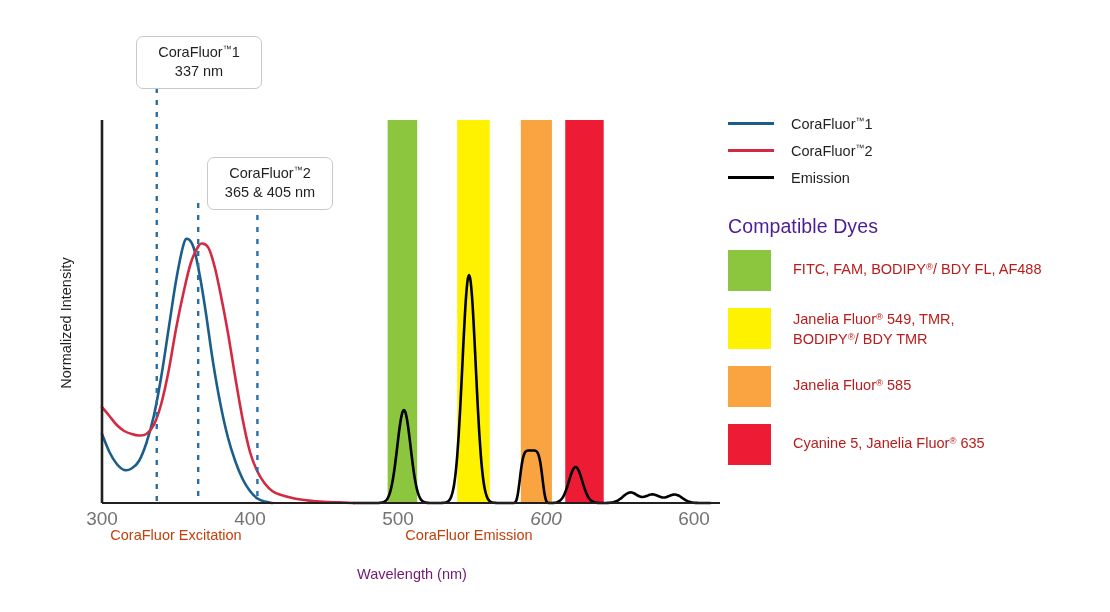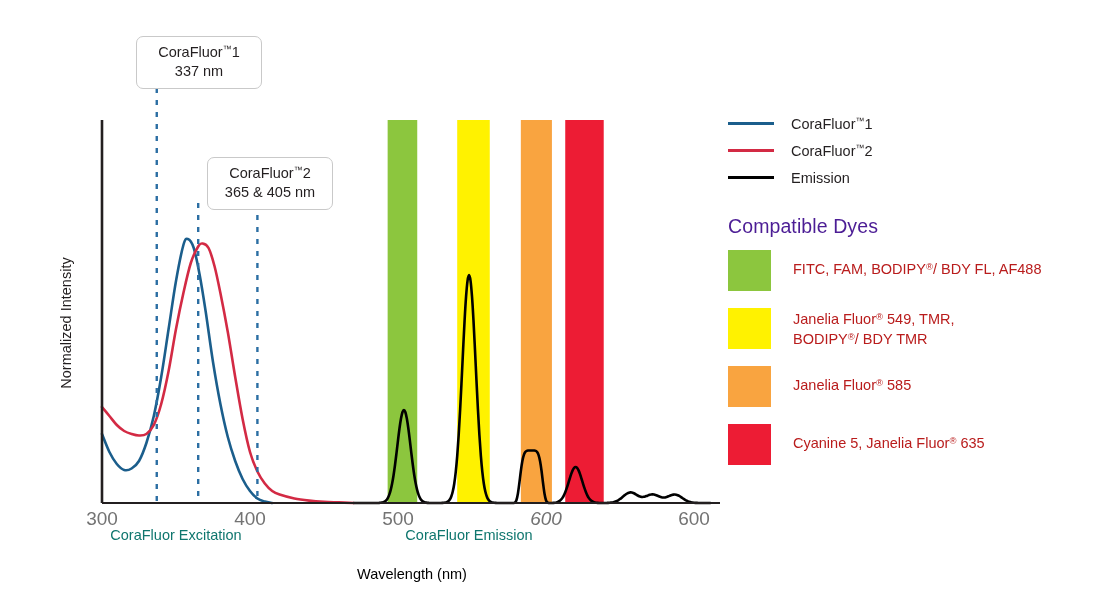--- a/index.html
+++ b/index.html
@@ -51,31 +51,31 @@
   .tick-label {
     position: absolute;
     font-size: 19px;
     color: #737373;
     text-align: left;
     transform: translateX(-50%);
   }
   .axis-sub {
     position: absolute;
     font-size: 14.5px;
-    color: #0f766e;
+    color: #c2410c;
     text-align: center;
     transform: translateX(-50%);
     white-space: nowrap;
   }
   #x-axis-title {
     position: absolute;
     left: 412px;
     top: 566px;
     font-size: 14.5px;
-    color: #000000;
+    color: #701a75;
     transform: translateX(-50%);
     white-space: nowrap;
   }
   #y-axis-title {
     position: absolute;
     left: 58px;
     top: 228px;
     width: 190px;
     font-size: 14.5px;
     color: #231f20;

